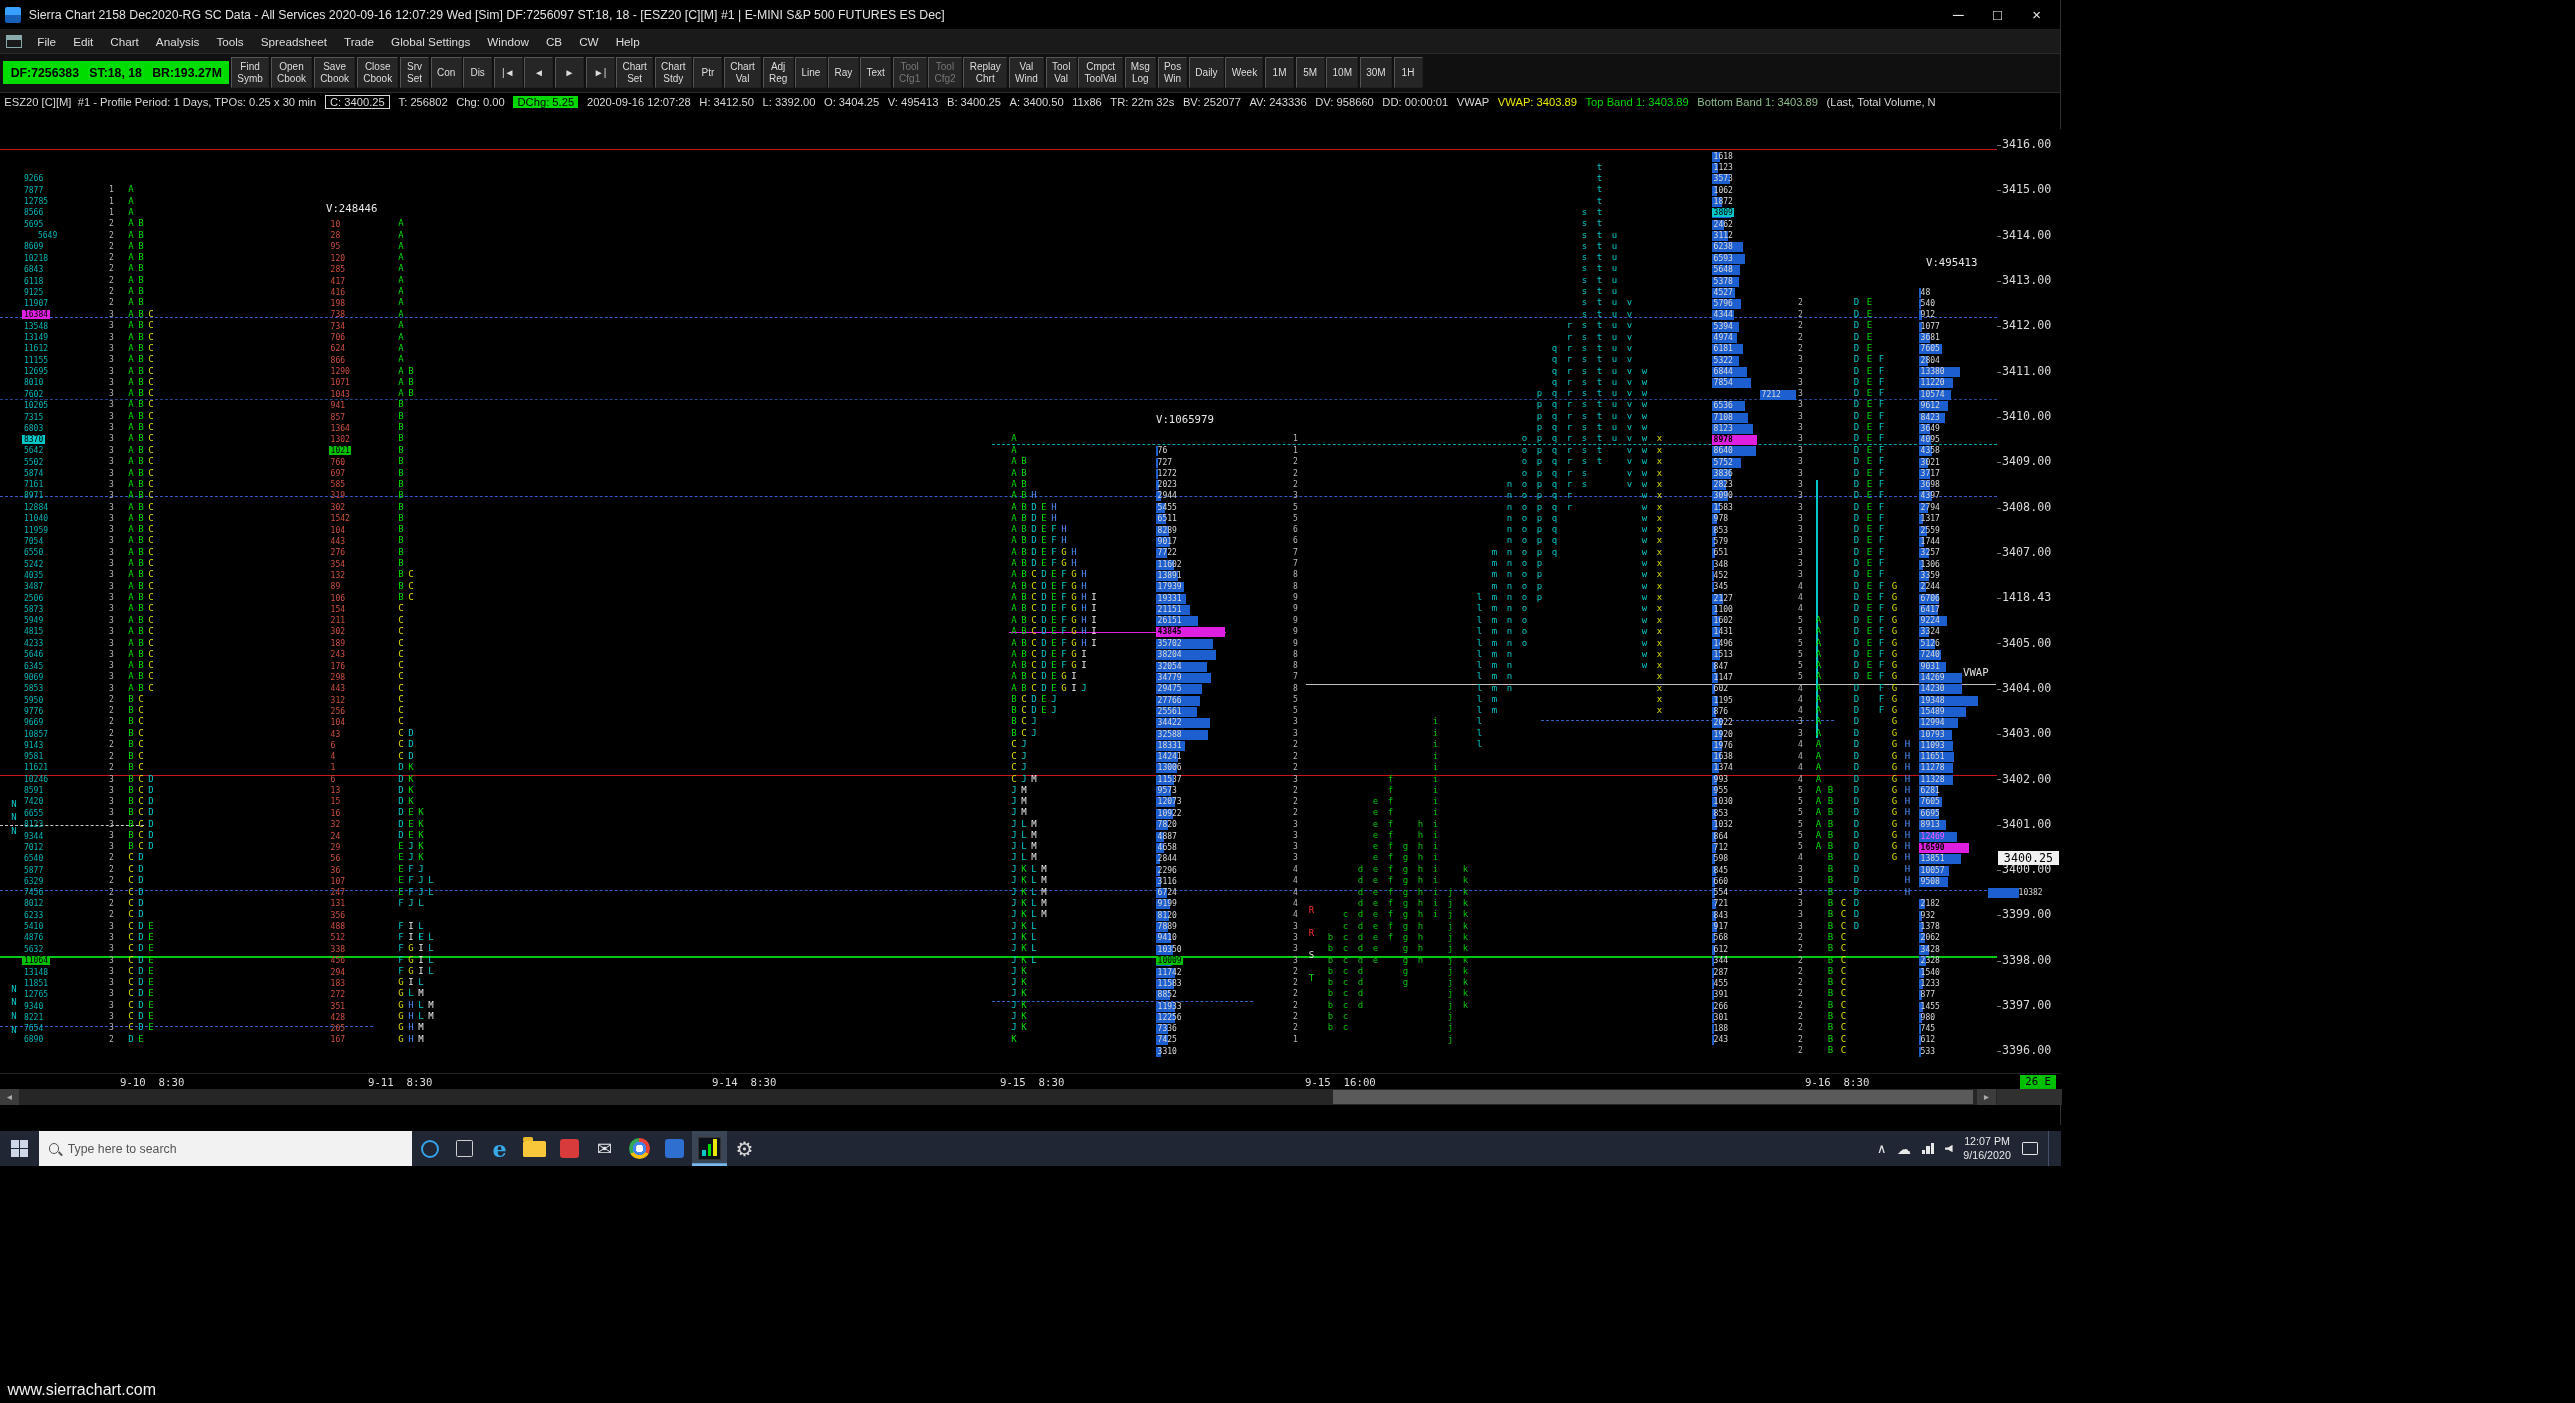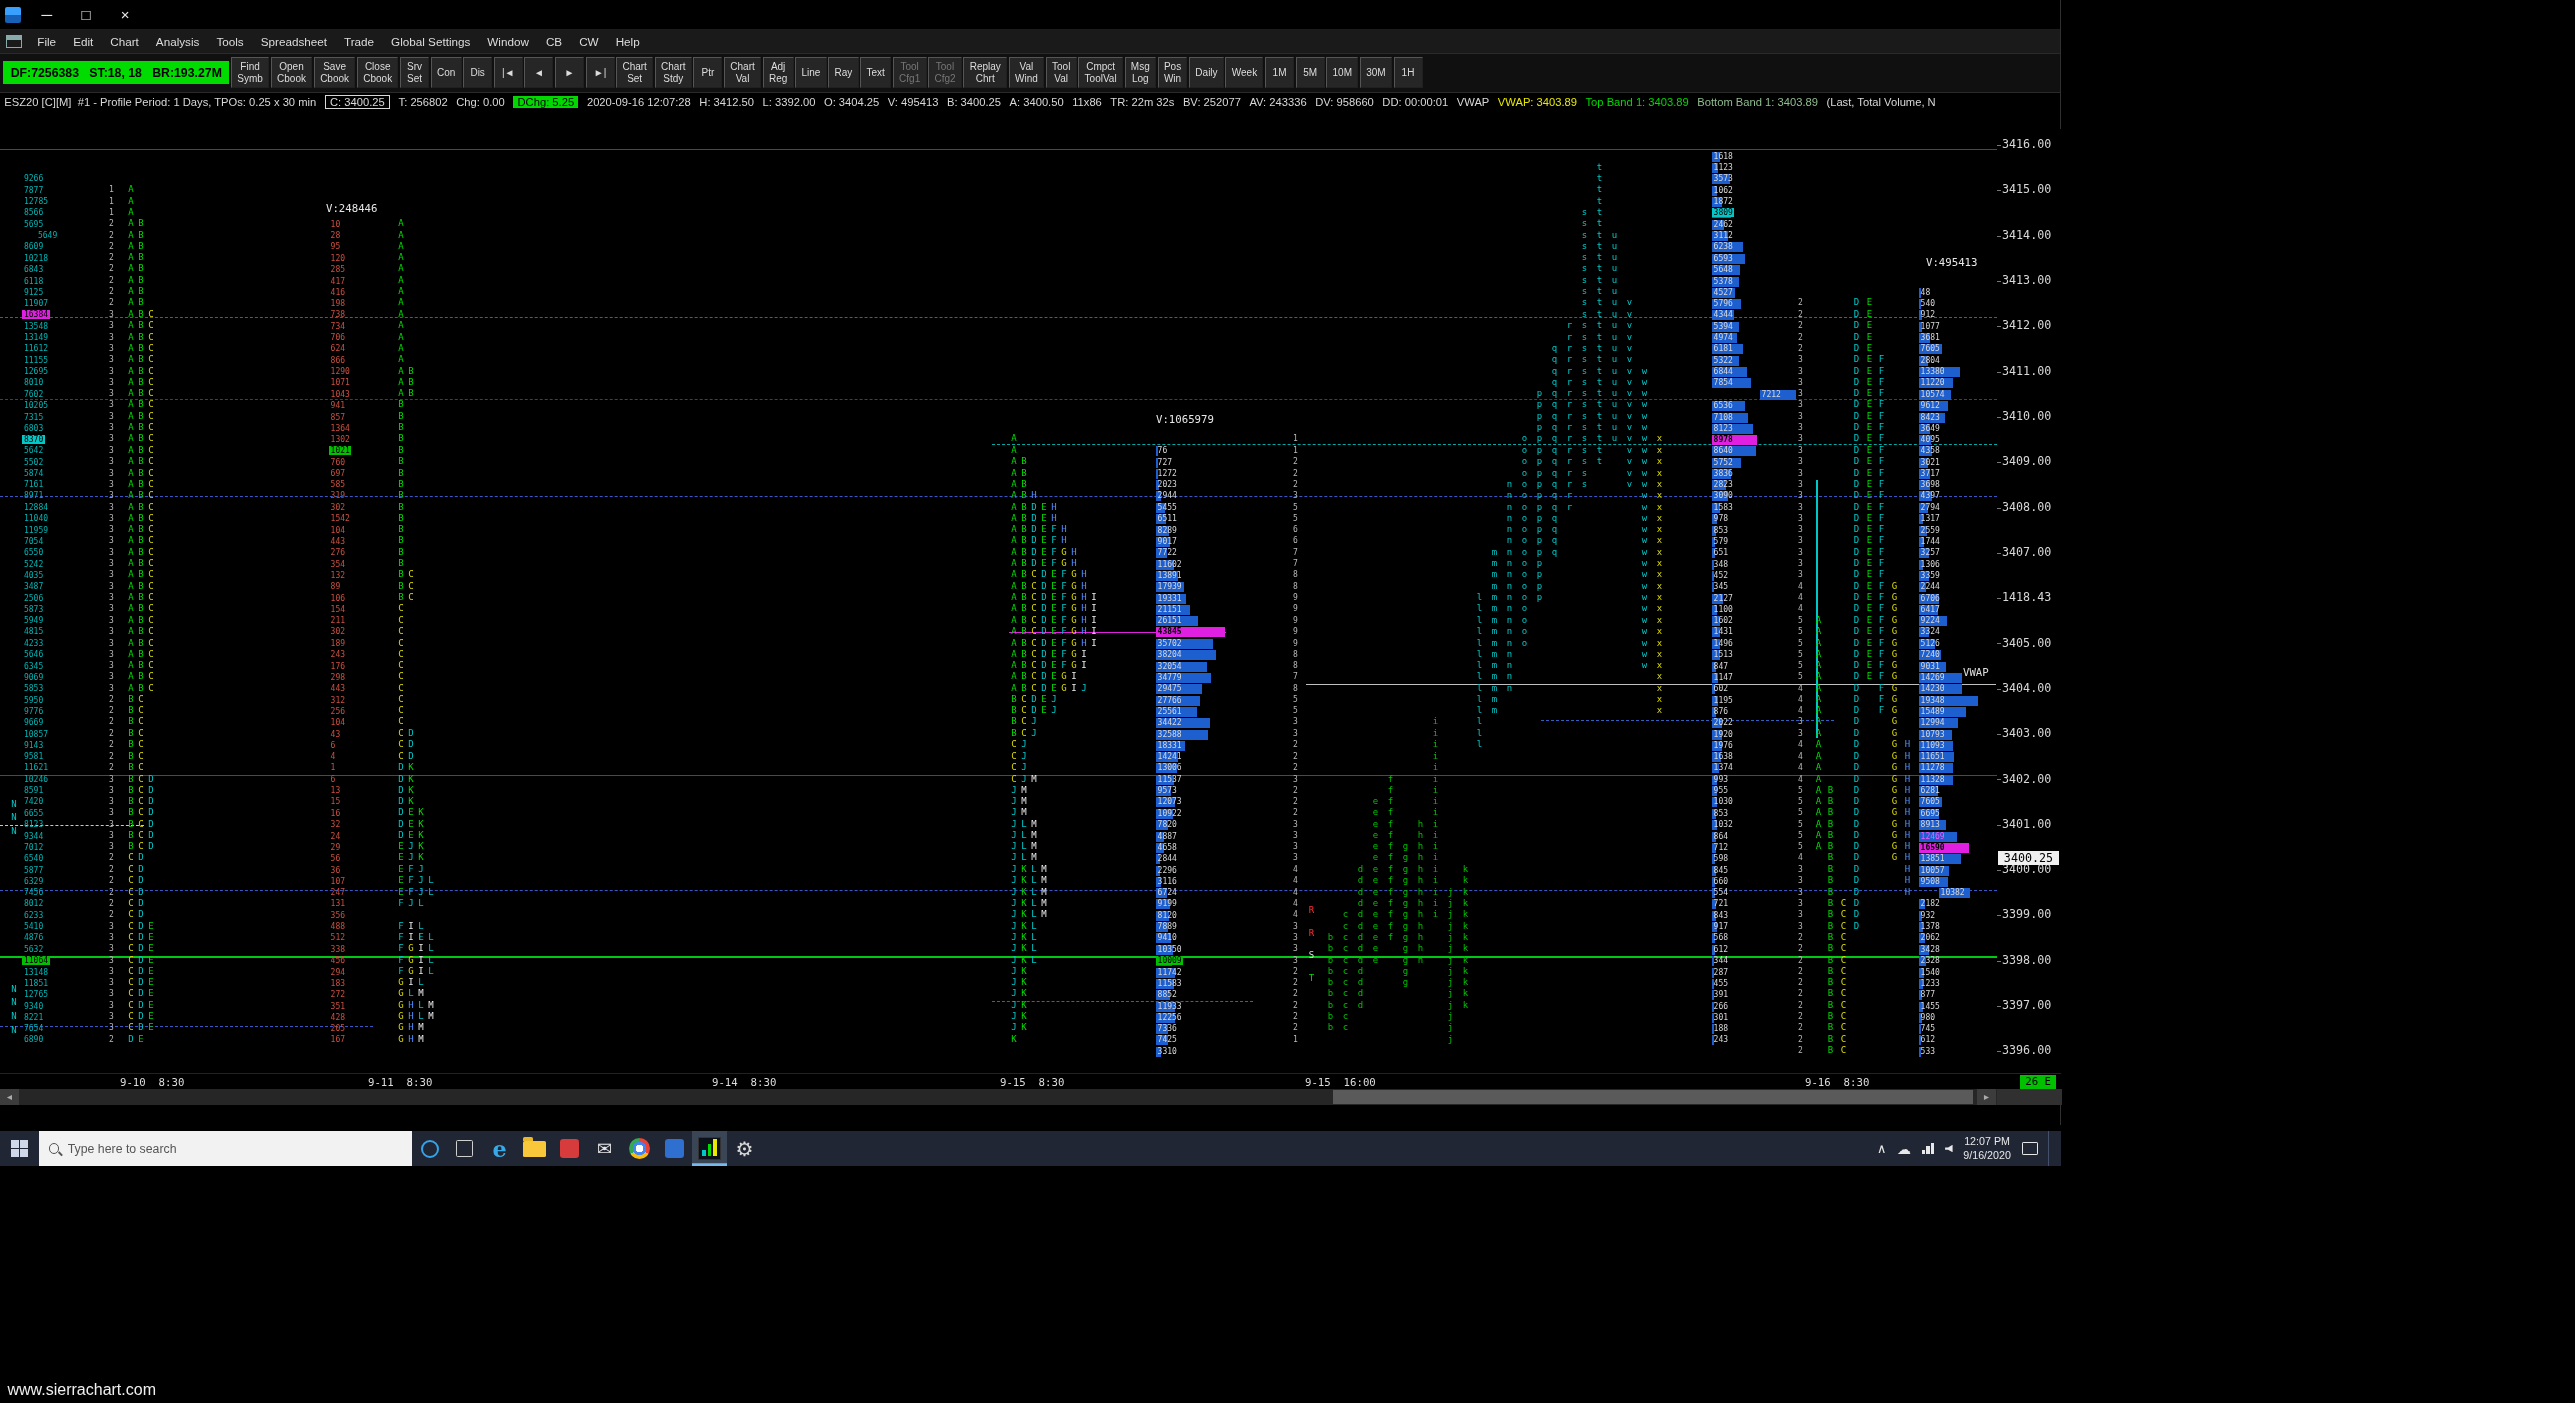--- a/index.html
+++ b/index.html
@@ -90,20 +90,21 @@
 #footer-text{position:absolute;left:7.5px;top:1381px;color:#f0f0f0;font-size:16px;font-family:"Liberation Sans",sans-serif}
 </style>
 </head>
 <body>
 
 <div id="root">
   <div id="app-window">
 
     <div class="titlebar">
       <div class="title-icon"></div>
+      <div class="title-text">Sierra Chart 2158 Dec2020-RG   SC Data - All Services 2020-09-16 12:07:29 Wed [Sim]   DF:7256097   ST:18, 18 - [ESZ20 [C][M]  #1 | E-MINI S&amp;P 500 FUTURES ES Dec]</div>
       <div class="win-controls">
         <div class="win-btn">─</div>
         <div class="win-btn">□</div>
         <div class="win-btn">×</div>
       </div>
     </div>
 
     <div class="menubar">
       <div class="mdi-icon"></div>
 
@@ -1639,21 +1640,21 @@
           <div class="vol-row" style="left: 1919px; top: 645px; width: 72px;"><div class="vbar" style="width: 34px;"></div><span class="vtxt" style="color: rgb(216, 216, 216);">11328</span></div>
           <div class="vol-row" style="left: 1919px; top: 656px; width: 72px;"><div class="vbar" style="width: 19px;"></div><span class="vtxt" style="color: rgb(216, 216, 216);">6281</span></div>
           <div class="vol-row" style="left: 1919px; top: 667px; width: 72px;"><div class="vbar" style="width: 23px;"></div><span class="vtxt" style="color: rgb(216, 216, 216);">7605</span></div>
           <div class="vol-row" style="left: 1919px; top: 679px; width: 72px;"><div class="vbar" style="width: 20px;"></div><span class="vtxt" style="color: rgb(216, 216, 216);">6695</span></div>
           <div class="vol-row" style="left: 1919px; top: 690px; width: 72px;"><div class="vbar" style="width: 27px;"></div><span class="vtxt" style="color: rgb(216, 216, 216);">8913</span></div>
           <div class="vol-row" style="left: 1919px; top: 702px; width: 72px;"><div class="vbar" style="width: 38px;"></div><span class="vtxt" style="color: rgb(255, 85, 255);">12469</span></div>
           <div class="vol-row" style="left: 1919px; top: 713px; width: 72px;"><div class="vbar poc" style="width: 50px;"></div><span class="vtxt on-poc" style="color: rgb(216, 216, 216);">16590</span></div>
           <div class="vol-row" style="left: 1919px; top: 724px; width: 72px;"><div class="vbar" style="width: 42px;"></div><span class="vtxt" style="color: rgb(216, 216, 216);">13851</span></div>
           <div class="vol-row" style="left: 1919px; top: 736px; width: 72px;"><div class="vbar" style="width: 30px;"></div><span class="vtxt" style="color: rgb(216, 216, 216);">10057</span></div>
           <div class="vol-row" style="left: 1919px; top: 747px; width: 72px;"><div class="vbar" style="width: 29px;"></div><span class="vtxt" style="color: rgb(216, 216, 216);">9508</span></div>
-          <div class="vol-row" style="left: 1939px; top: 758px; width: 72px;"><div class="vbar" style="width: 31px;"></div><span class="vtxt" style="color: rgb(216, 216, 216);">10382</span></div>
+          <div class="vol-row" style="left: 1988px; top: 758px; width: 72px; padding-left: 29px;"><div class="vbar" style="width: 31px;"></div><span class="vtxt" style="color: rgb(216, 216, 216);">10382</span></div>
           <div class="vol-row" style="left: 1919px; top: 769px; width: 72px;"><div class="vbar" style="width: 6.4px;"></div><span class="vtxt" style="color: rgb(216, 216, 216);">2182</span></div>
           <div class="vol-row" style="left: 1919px; top: 781px; width: 72px;"><div class="vbar" style="width: 2.7px;"></div><span class="vtxt" style="color: rgb(216, 216, 216);">932</span></div>
           <div class="vol-row" style="left: 1919px; top: 792px; width: 72px;"><div class="vbar" style="width: 4.3px;"></div><span class="vtxt" style="color: rgb(216, 216, 216);">1378</span></div>
           <div class="vol-row" style="left: 1919px; top: 803px; width: 72px;"><div class="vbar" style="width: 6.4px;"></div><span class="vtxt" style="color: rgb(216, 216, 216);">2062</span></div>
           <div class="vol-row" style="left: 1919px; top: 815px; width: 72px;"><div class="vbar" style="width: 10px;"></div><span class="vtxt" style="color: rgb(216, 216, 216);">3428</span></div>
           <div class="vol-row" style="left: 1919px; top: 826px; width: 72px;"><div class="vbar" style="width: 7px;"></div><span class="vtxt" style="color: rgb(216, 216, 216);">2328</span></div>
           <div class="vol-row" style="left: 1919px; top: 838px; width: 72px;"><div class="vbar" style="width: 4.8px;"></div><span class="vtxt" style="color: rgb(216, 216, 216);">1540</span></div>
           <div class="vol-row" style="left: 1919px; top: 849px; width: 72px;"><div class="vbar" style="width: 3.7px;"></div><span class="vtxt" style="color: rgb(216, 216, 216);">1233</span></div>
           <div class="vol-row" style="left: 1919px; top: 860px; width: 72px;"><div class="vbar" style="width: 2.7px;"></div><span class="vtxt" style="color: rgb(216, 216, 216);">877</span></div>
           <div class="vol-row" style="left: 1919px; top: 872px; width: 72px;"><div class="vbar" style="width: 4.3px;"></div><span class="vtxt" style="color: rgb(216, 216, 216);">1455</span></div>

